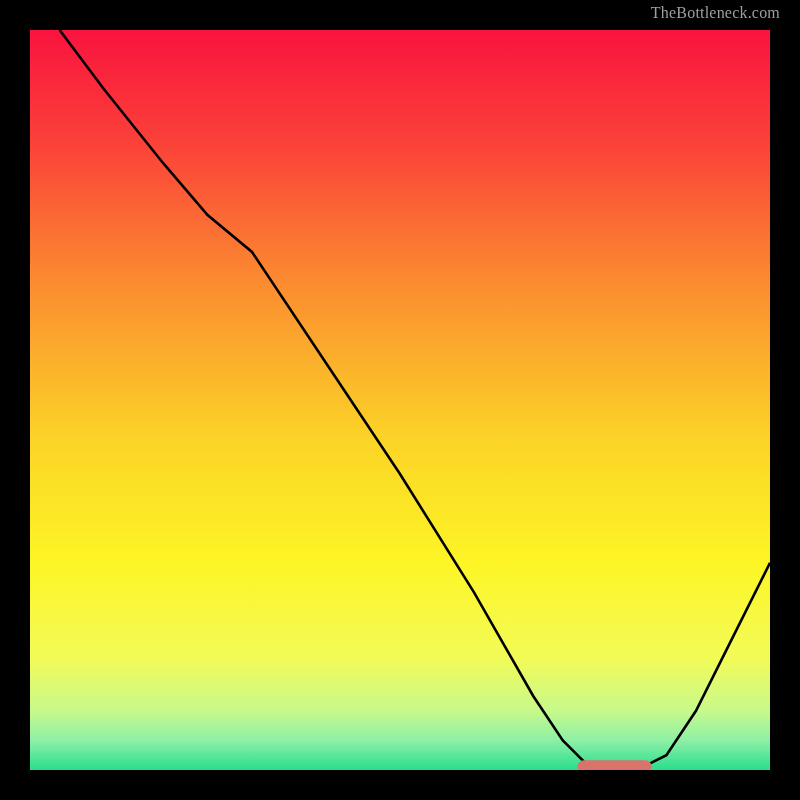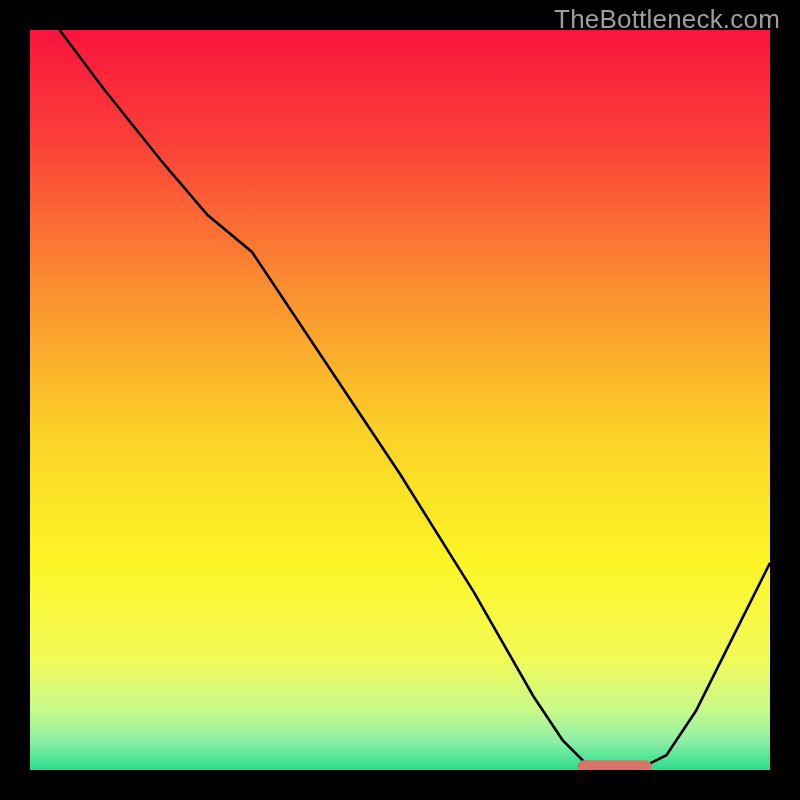--- a/index.html
+++ b/index.html
@@ -9,24 +9,25 @@
     background: #000;
     position: relative;
     overflow: hidden;
     font-family: Arial, Helvetica, sans-serif;
   }
   .watermark {
     position: absolute;
     top: 4px;
     right: 20px;
     color: #9e9e9e;
-    font-size: 26px;
+    font-size: 16px;
     font-weight: 500;
     z-index: 10;
     letter-spacing: 0.2px;
+    font-family: Liberation Serif, serif;
   }
   .plot-area {
     position: absolute;
     left: 30px;
     top: 30px;
     width: 740px;
     height: 740px;
     overflow: hidden;
   }
 </style>

